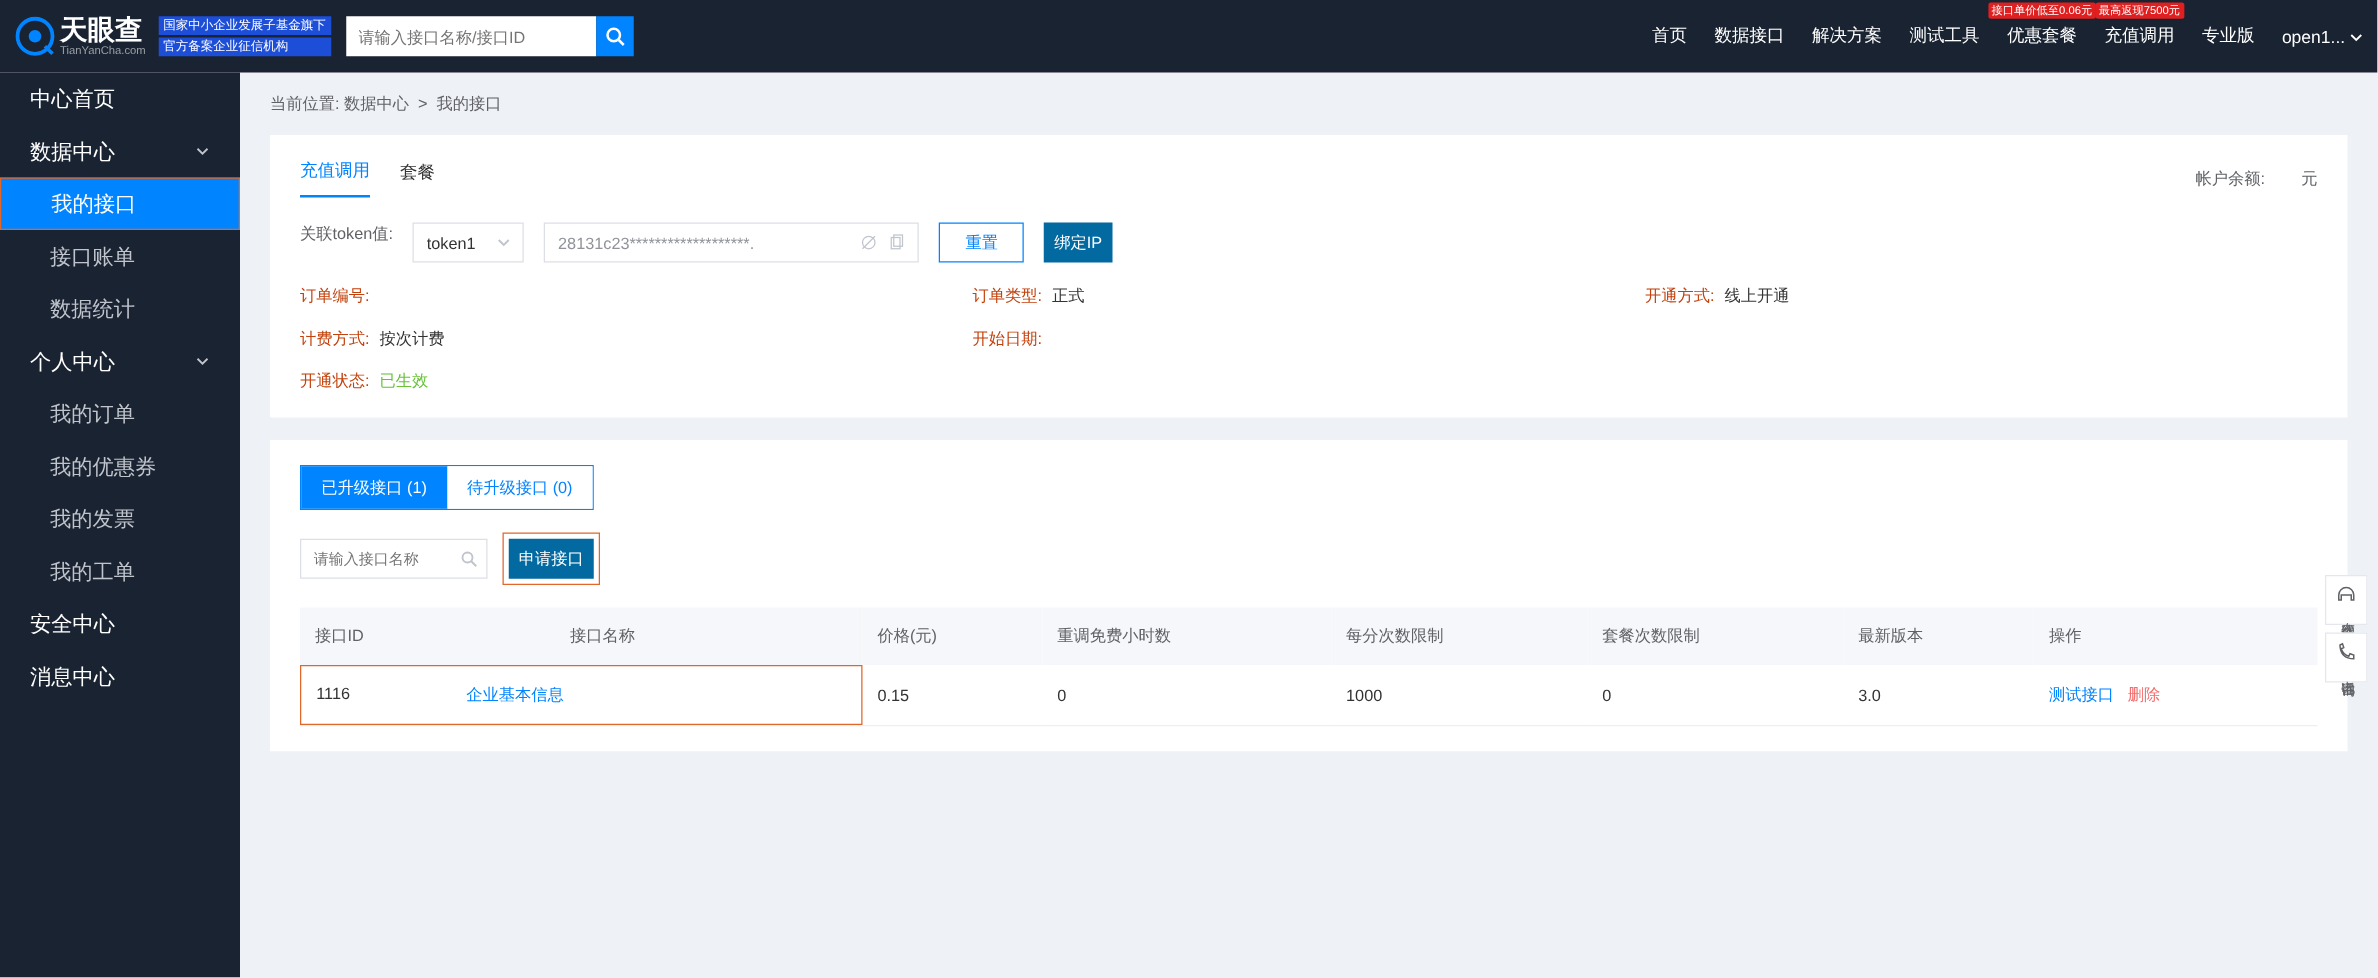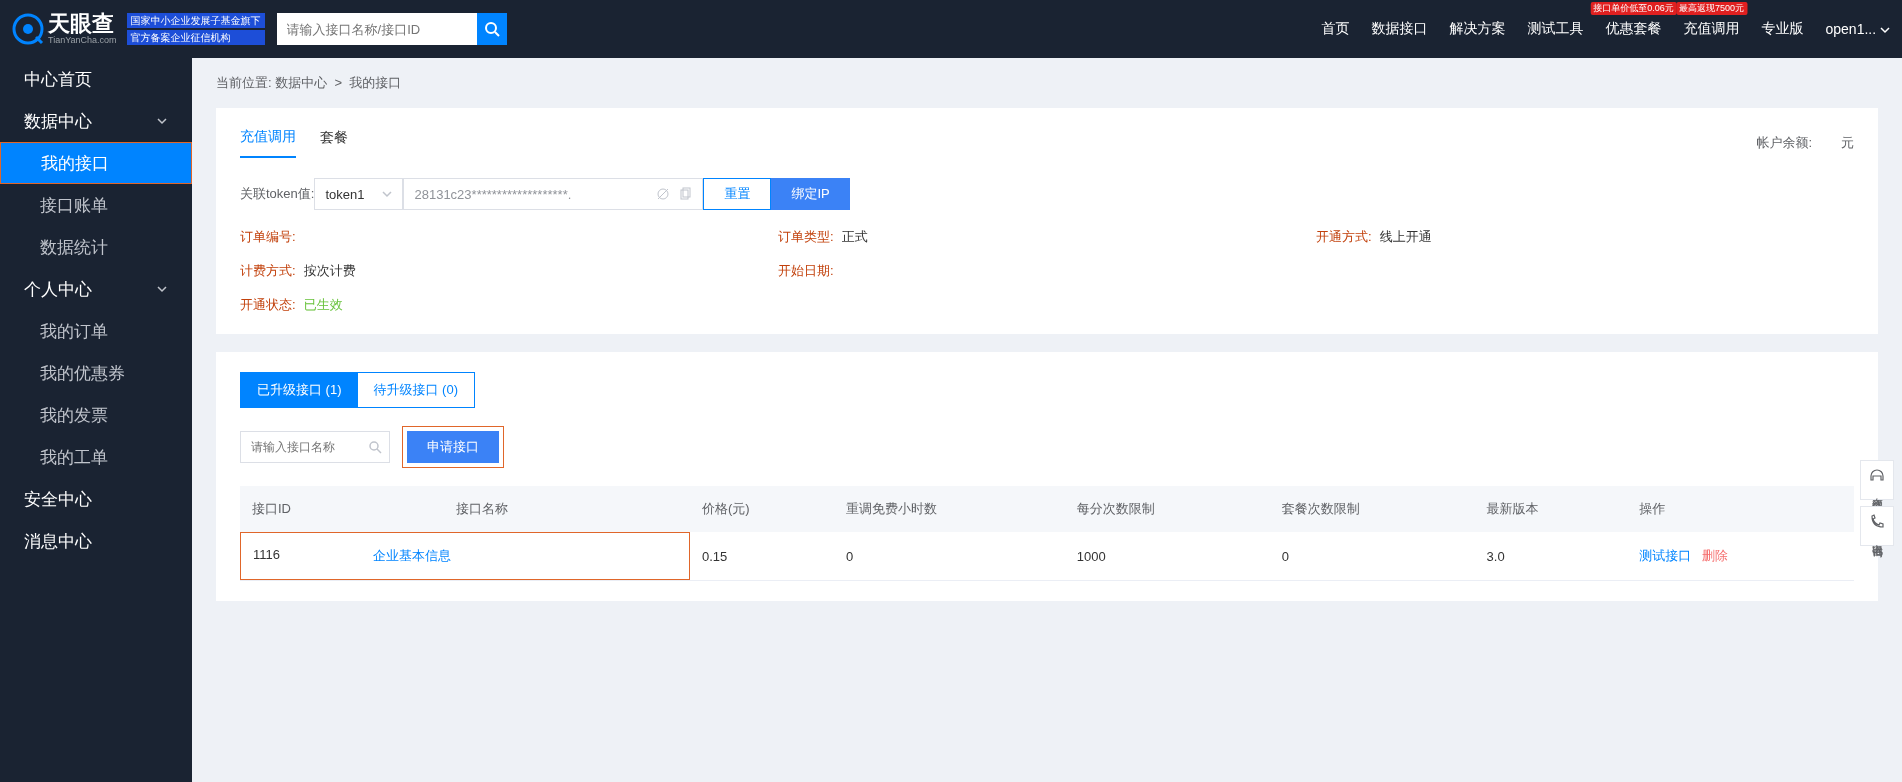--- a/index.html
+++ b/index.html
@@ -34,26 +34,26 @@
 .main { flex: 1; padding: 16px 24px; }
 .breadcrumb { color: #606266; font-size: 13px; margin-bottom: 16px; }
 
 .card { background: #fff; padding: 20px 24px; margin-bottom: 18px; }
 
 .tabs { display: flex; gap: 24px; border-bottom: 0; margin-bottom: 20px; align-items: center; }
 .tab { font-size: 14px; padding-bottom: 10px; cursor: pointer; color: #333; }
 .tab.active { color: #0084ff; border-bottom: 2px solid #0084ff; }
 .balance-info { margin-left: auto; font-size: 13px; color: #606266; }
 
-.form-row { display: flex; align-items: center; gap: 0; margin-bottom: 18px; }
+.form-row { display: flex; gap: 16px; margin-bottom: 18px; }
 .form-label { font-size: 13px; color: #606266; }
 .select { border: 1px solid #dcdfe6; height: 32px; padding: 0 10px; display: flex; align-items: center; gap: 18px; min-width: 80px; cursor: pointer; }
 .token-display { border: 1px solid #dcdfe6; height: 32px; padding: 0 10px; display: flex; align-items: center; width: 300px; color: #909399; font-size: 13px; gap: 8px; }
 .btn-outline { border: 1px solid #0084ff; background: #fff; color: #0084ff; height: 32px; padding: 0 20px; cursor: pointer; font-size: 13px; }
-.btn-primary { background: #3b82f6; color: #fff; border: none; height: 32px; padding: 0 20px; cursor: pointer; font-size: 13px; }
+.btn-primary { background: #0369a1; color: #fff; border: none; height: 32px; padding: 0 8px; cursor: pointer; font-size: 13px; }
 
 .info-grid { display: grid; grid-template-columns: 1fr 1fr 1fr; row-gap: 16px; font-size: 13px; }
 .info-pair { display: flex; gap: 8px; }
 .info-label { color: #c2410c; }
 .info-value { color: #333; }
 .info-value.green { color: #67c23a; }
 
 .sub-tabs { display: flex; border: 1px solid #0084ff; width: fit-content; margin-bottom: 18px; }
 .sub-tab { padding: 8px 16px; font-size: 13px; cursor: pointer; }
 .sub-tab.active { background: #0084ff; color: #fff; }

